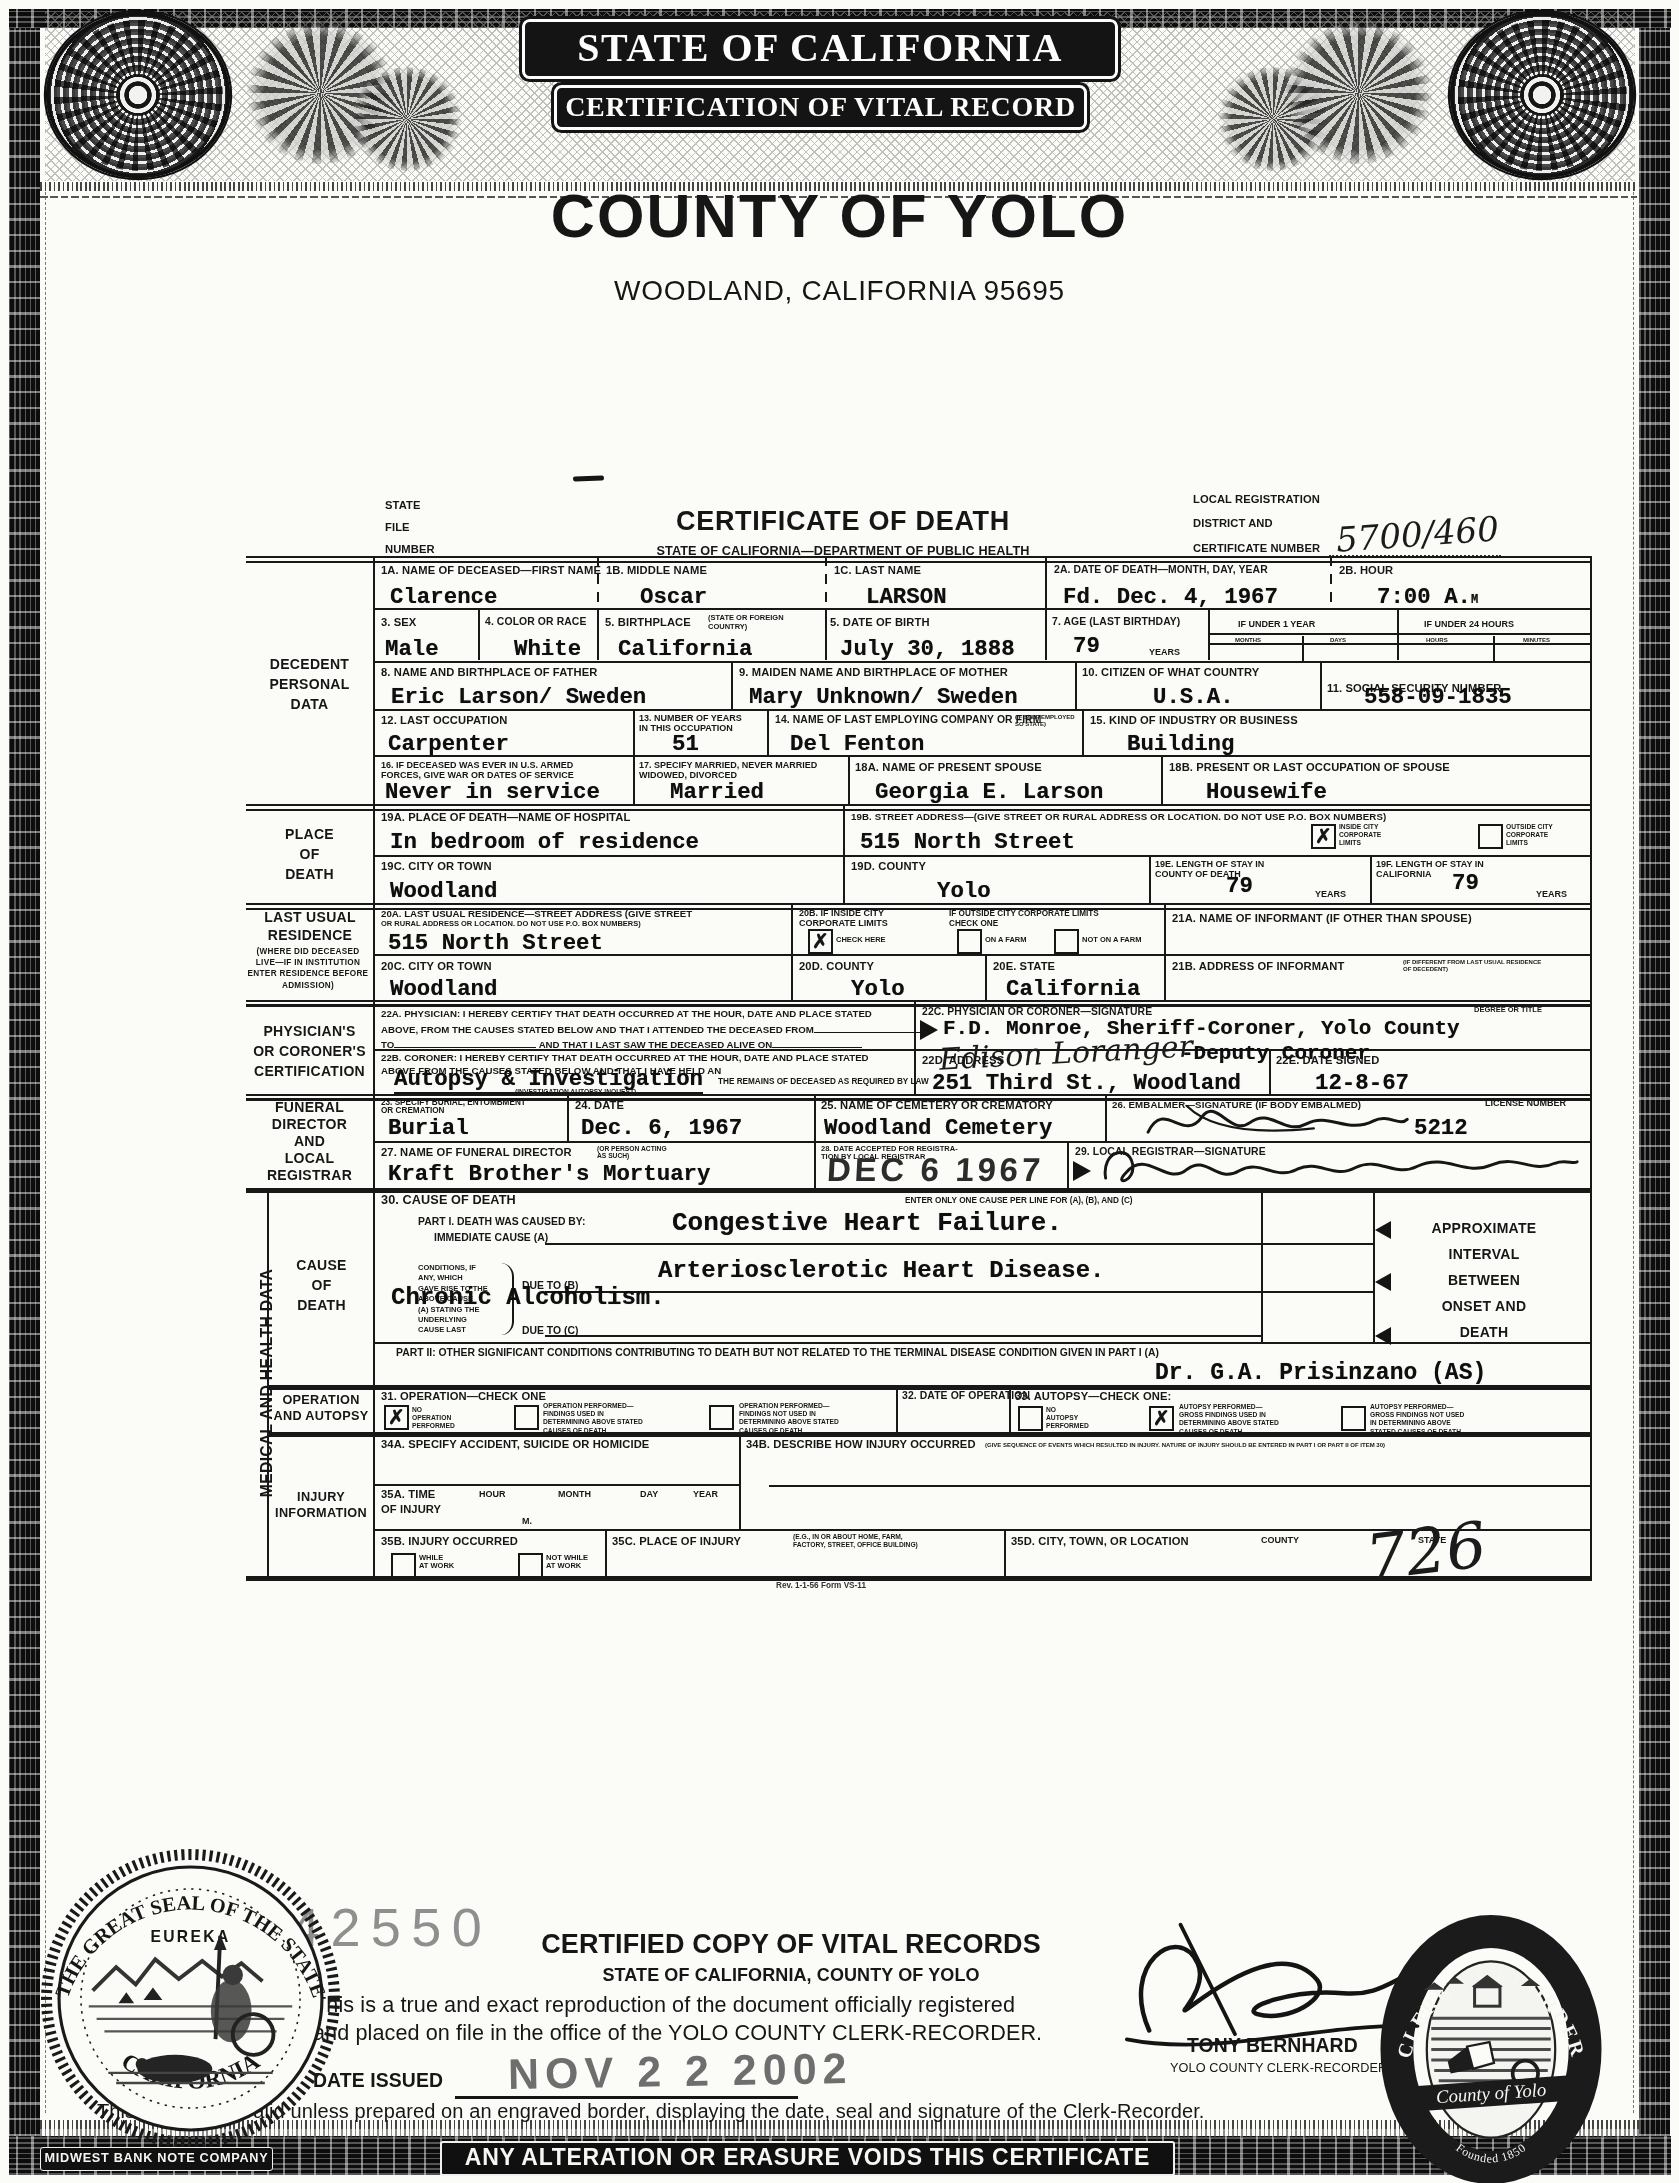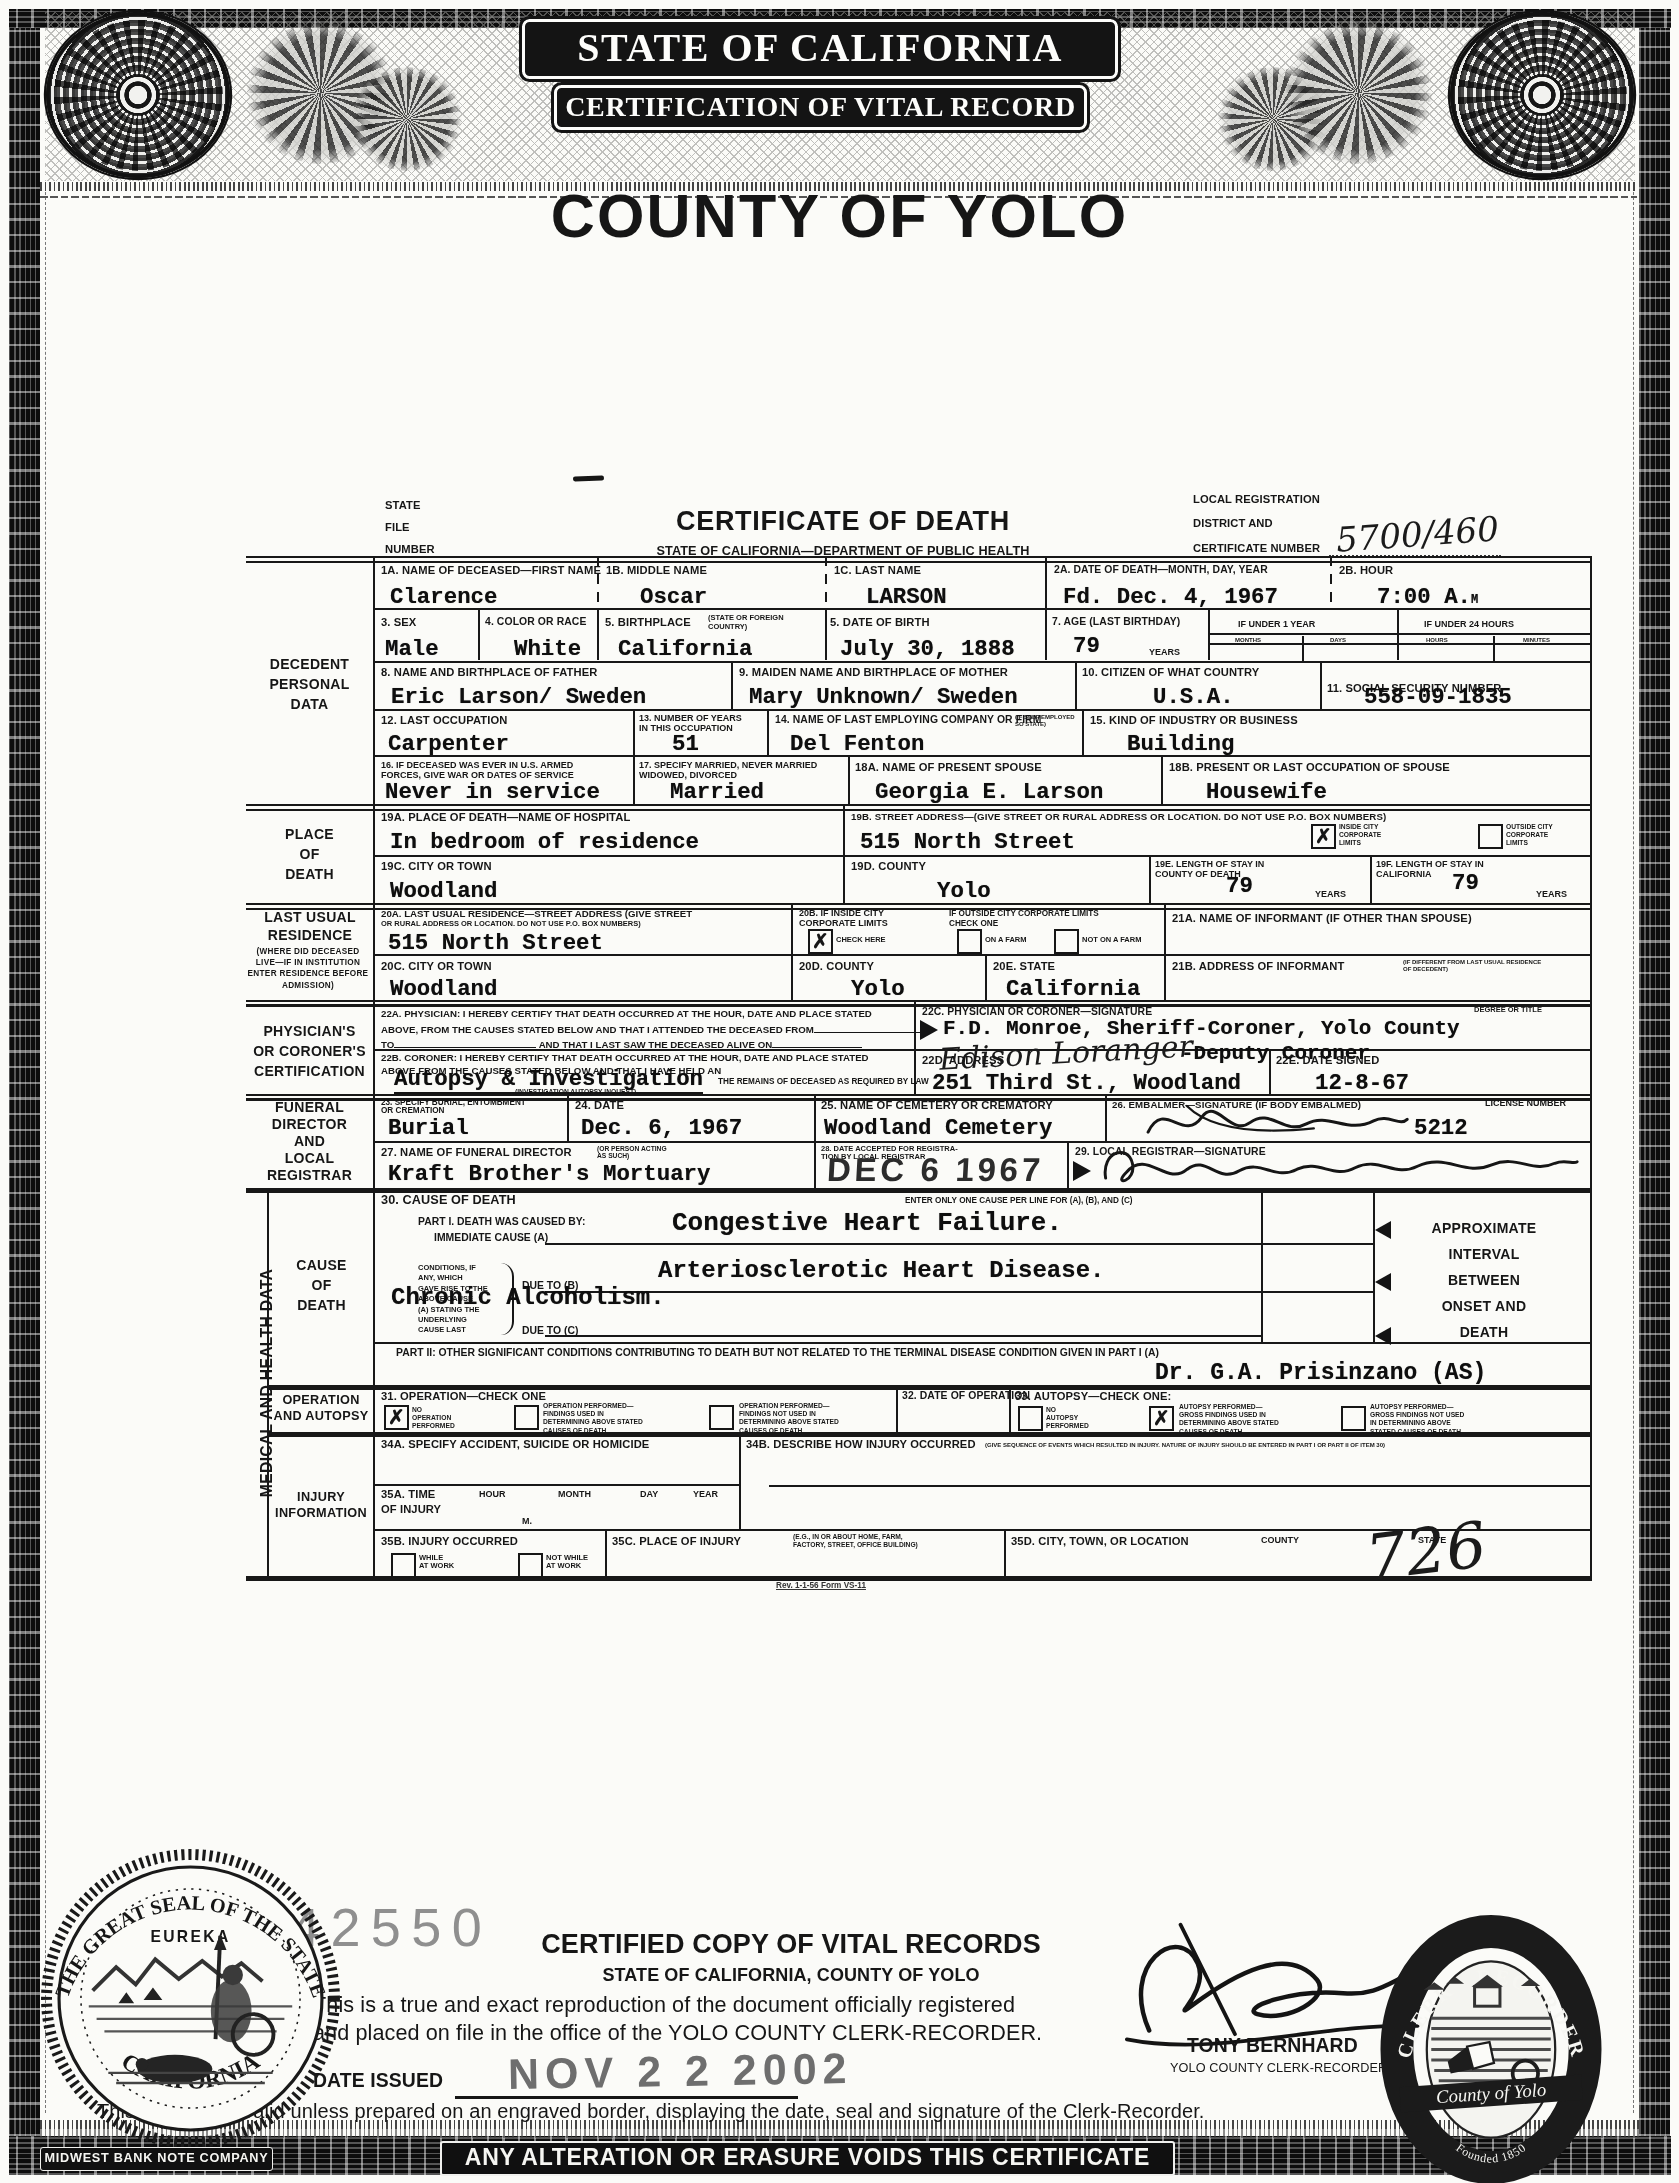--- a/index.html
+++ b/index.html
@@ -91,20 +91,21 @@
     </div>
   </div>
 
   <div class="bar" style="left:522px;top:19.4px;width:590px;height:54px;font-size:40px;line-height:52px;letter-spacing:1.5px;">
     <span>STATE OF CALIFORNIA</span>
   </div>
   <div class="bar" style="left:554px;top:85px;width:527px;height:39px;font-size:28px;line-height:37px;letter-spacing:0.7px;">
     <span>CERTIFICATION OF VITAL RECORD</span>
   </div>
   <div class="lab" style="left:0;top:210px;width:1679px;text-align:center;font-size:61px;letter-spacing:2.2px;">COUNTY OF YOLO</div>
+  <div class="lab" style="left:0;top:285px;width:1679px;text-align:center;font-size:28px;font-weight:normal;letter-spacing:0.7px;">WOODLAND, CALIFORNIA  95695</div>
 
   <div style="position:absolute;left:573px;top:476px;width:31px;height:5.2px;background:#161616;border-radius:2.2px;transform:rotate(-2deg);"></div>
 
   <div>
     <div class="lab" style="left:385px;top:499px;">STATE</div>
     <div class="lab" style="left:385px;top:521px;">FILE</div>
     <div class="lab" style="left:385px;top:543px;">NUMBER</div>
     <div class="lab" style="left:522px;top:515px;width:642px;text-align:center;font-size:27px;letter-spacing:0.7px;">CERTIFICATE OF DEATH</div>
     <div class="lab" style="left:522px;top:545px;width:642px;text-align:center;font-size:12.7px;">STATE OF CALIFORNIA—DEPARTMENT OF PUBLIC HEALTH</div>
     <div class="lab" style="left:1193px;top:493px;">LOCAL REGISTRATION</div>
@@ -532,21 +533,21 @@
   </div>
   <div class="lab" style="left:612px;top:1535px;">35C. PLACE OF INJURY</div>
   <div class="tiny" style="left:793px;top:1533px;font-size:6.7px;">
     <div>(E.G., IN OR ABOUT HOME, FARM,</div>
       <div>FACTORY, STREET, OFFICE BUILDING)</div>
   </div>
   <div class="lab" style="left:1011px;top:1535px;">35D. CITY, TOWN, OR LOCATION</div>
   <div class="lab2" style="left:1261px;top:1536px;">COUNTY</div>
   <div class="lab2" style="left:1418px;top:1536px;">STATE</div>
   <div class="hand" style="left:1366px;top:1515px;font-size:63px;transform:rotate(-7deg);">726</div>
-  <div class="tiny" style="left:776px;top:1582px;font-size:8.2px;color:#333;text-decoration:underline;">Rev. 1-1-56 Form VS-11</div>
+  <div class="tiny" style="left:776px;top:1582px;font-size:8.2px;color:#333;">Rev. 1-1-56 Form VS-11</div>
 
   <div class="stamp" style="left:290px;top:1896px;font-size:54px;color:#8f8f8f;letter-spacing:10.4px;font-weight:normal;">42550</div>
   <div class="lab" style="left:418px;top:1938px;width:746px;text-align:center;font-size:27px;">CERTIFIED COPY OF VITAL RECORDS</div>
   <div class="lab" style="left:418px;top:1969px;width:746px;text-align:center;font-size:18px;">STATE OF CALIFORNIA, COUNTY OF YOLO</div>
   <div class="lab" style="left:313px;top:1999px;font-size:21.6px;font-weight:normal;">This is a true and exact reproduction of the document officially registered</div>
   <div class="lab" style="left:313px;top:2027px;font-size:21.6px;font-weight:normal;">and placed on file in the office of the YOLO COUNTY CLERK-RECORDER.</div>
   <div class="lab" style="left:313px;top:2074px;font-size:19.4px;">DATE ISSUED</div>
   <div style="position:absolute;left:455px;top:2096px;width:343px;border-bottom:3px solid #161616;"></div>
   <div class="stamp" style="left:508px;top:2047px;font-size:43px;color:#6e6e6e;letter-spacing:6px;transform:rotate(-1deg);">NOV 2 2 2002</div>
   <svg style="position:absolute;left:1097px;top:1911px;" width="343" height="142" viewBox="0 0 460 190">

